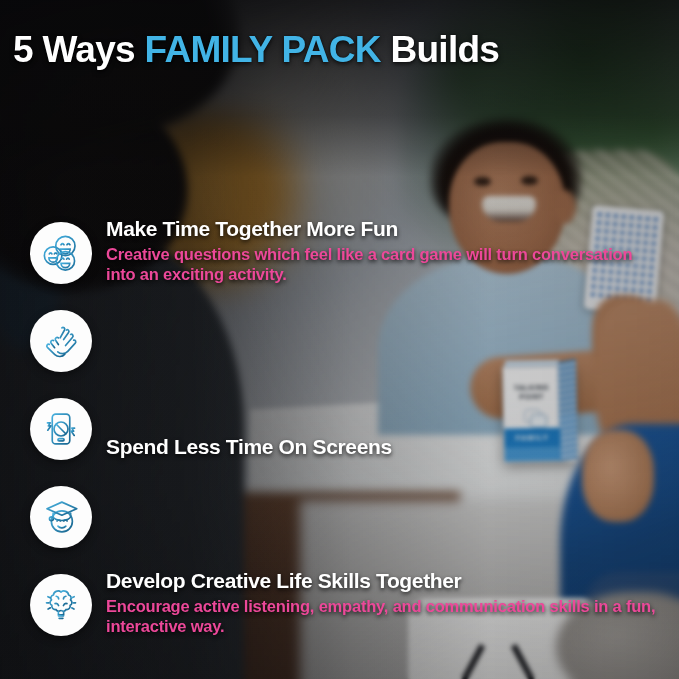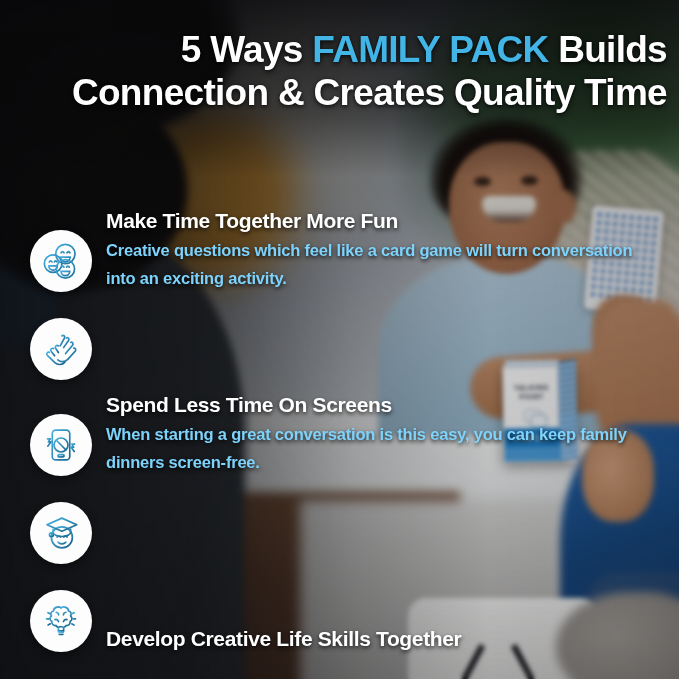--- a/index.html
+++ b/index.html
@@ -271,21 +271,21 @@
     background:
       linear-gradient(180deg, rgba(8,8,10,.86) 0%, rgba(8,8,10,.55) 17%, rgba(8,8,10,.18) 26%, rgba(8,8,10,.10) 72%, rgba(8,8,10,.22) 100%),
       linear-gradient(90deg, rgba(8,8,10,.80) 0%, rgba(8,8,10,.62) 28%, rgba(8,8,10,.26) 52%, rgba(8,8,10,.08) 72%, rgba(8,8,10,.14) 100%);
   }
 
   
   .content{ position:absolute; inset:0; }
 
   .headline{
     position:absolute; left:1px; right:0; top:28px;
-    text-align:right;
+    text-align:left;
     color:#ffffff;
     font-weight:bold;
     font-size:37px;
     line-height:43px;
     letter-spacing:-.7px;
     text-shadow:0 2px 5px rgba(0,0,0,.75), 0 0 2px rgba(0,0,0,.6);
     padding:0 12px;
   }
   .headline .accent{ color:#42b4e6; }
 
@@ -307,22 +307,22 @@
   }
   .f-icon svg{ width:42px; height:42px; display:block; }
   .f-text{ flex:1 1 auto; padding-top:2px; }
   .f-title{
     color:#fff; font-weight:bold;
     font-size:21px; line-height:26px;
     letter-spacing:-.35px;
     text-shadow:0 2px 4px rgba(0,0,0,.8);
   }
   .f-desc{
-    color:#7dd3fc; font-weight:bold;
-    font-size:16.5px; line-height:28px;
+    color:#ec4899; font-weight:bold;
+    font-size:16.5px; line-height:20px;
     letter-spacing:-.2px;
     margin-top:2px;
     text-shadow:0 2px 4px rgba(0,0,0,.85);
   }
 </style>
 </head>
 <body>
 
 <div id="stage">
 
@@ -381,21 +381,20 @@
 
     <div class="photo-blur"></div>
   </div>
 
   <div class="scrim"></div>
 
   <div class="content">
 
     <div class="headline">
       <span>5 Ways </span><span class="accent">FAMILY PACK</span><span> Builds</span><br>
-      <span>Connection &amp; Creates Quality Time</span>
     </div>
 
     <div class="features">
 
       <div class="feature">
         <div class="f-icon">
           <svg viewBox="0 0 48 48" fill="none" stroke="#2587b8" stroke-width="1.9" stroke-linecap="round">
             <defs>
                 <linearGradient id="g1" x1="0" y1="0" x2="1" y2="1">
               <stop offset="0" stop-color="#43aede"></stop>
@@ -456,21 +455,20 @@
               <rect x="20.5" y="35" width="7" height="2.6" rx="1.3"></rect>
               <circle cx="24" cy="24" r="8"></circle>
               <path d="M18.6 18.6l10.8 10.8"></path>
               <path d="M8.5 17l3.2 0-2.2 3.4 3 0-3.6 5"></path>
               <path d="M39.5 23l-3.2 0 2.2 3.4-3 0 3.6 5"></path>
             </g>
           </svg>
         </div>
         <div class="f-text">
           <div class="f-title">Spend Less Time On Screens</div>
-          <div class="f-desc">When starting a great conversation is this easy, you can keep family dinners screen-free.</div>
         </div>
       </div>
 
       <div class="feature">
         <div class="f-icon">
           <svg viewBox="0 0 48 48" fill="none" stroke="#2183b4" stroke-width="1.9" stroke-linecap="round" stroke-linejoin="round">
             <defs>
                 <linearGradient id="g4" x1="0" y1="0" x2="1" y2="1">
               <stop offset="0" stop-color="#4ab4e2"></stop>
                   <stop offset="1" stop-color="#156089"></stop>
@@ -505,18 +503,19 @@
               <path d="M18.5 14c1.6.3 2.7 1.5 2.8 3M17.2 22.4c1.8-.5 3.4.5 4 2.2M29.6 14c-1.6.3-2.7 1.5-2.8 3M30.8 22.4c-1.8-.5-3.4.5-4 2.2"></path>
               <path d="M21 32v3.2h6V32"></path>
               <path d="M21 36.4h6M21.8 39.2h4.4"></path>
               <path d="M9 14.5l2.6 1.2M7.4 21.5h2.9M9.2 28.6l2.6-1.4"></path>
               <path d="M39 14.5l-2.6 1.2M40.6 21.5h-2.9M38.8 28.6l-2.6-1.4"></path>
             </g>
           </svg>
         </div>
         <div class="f-text">
           <div class="f-title">Develop Creative Life Skills Together</div>
+          <div class="f-desc">Encourage active listening, empathy, and communication skills in a fun, interactive way.</div>
         </div>
       </div>
 
     </div>
   </div>
 </div>
 
 </body></html>

